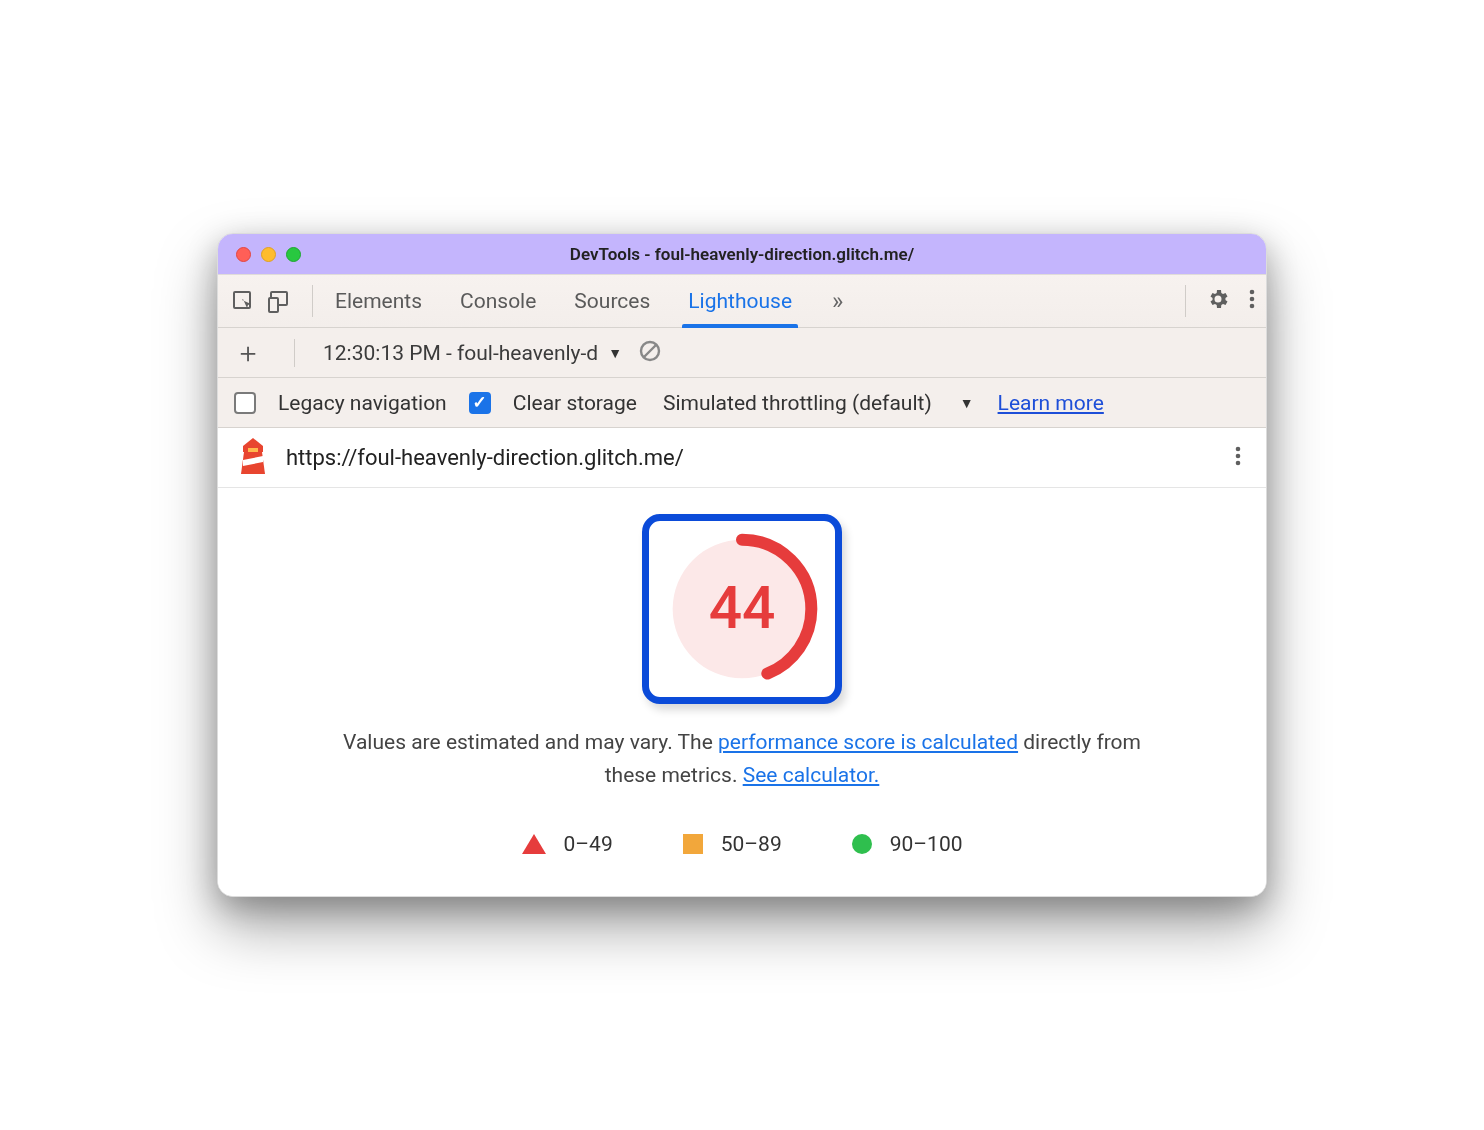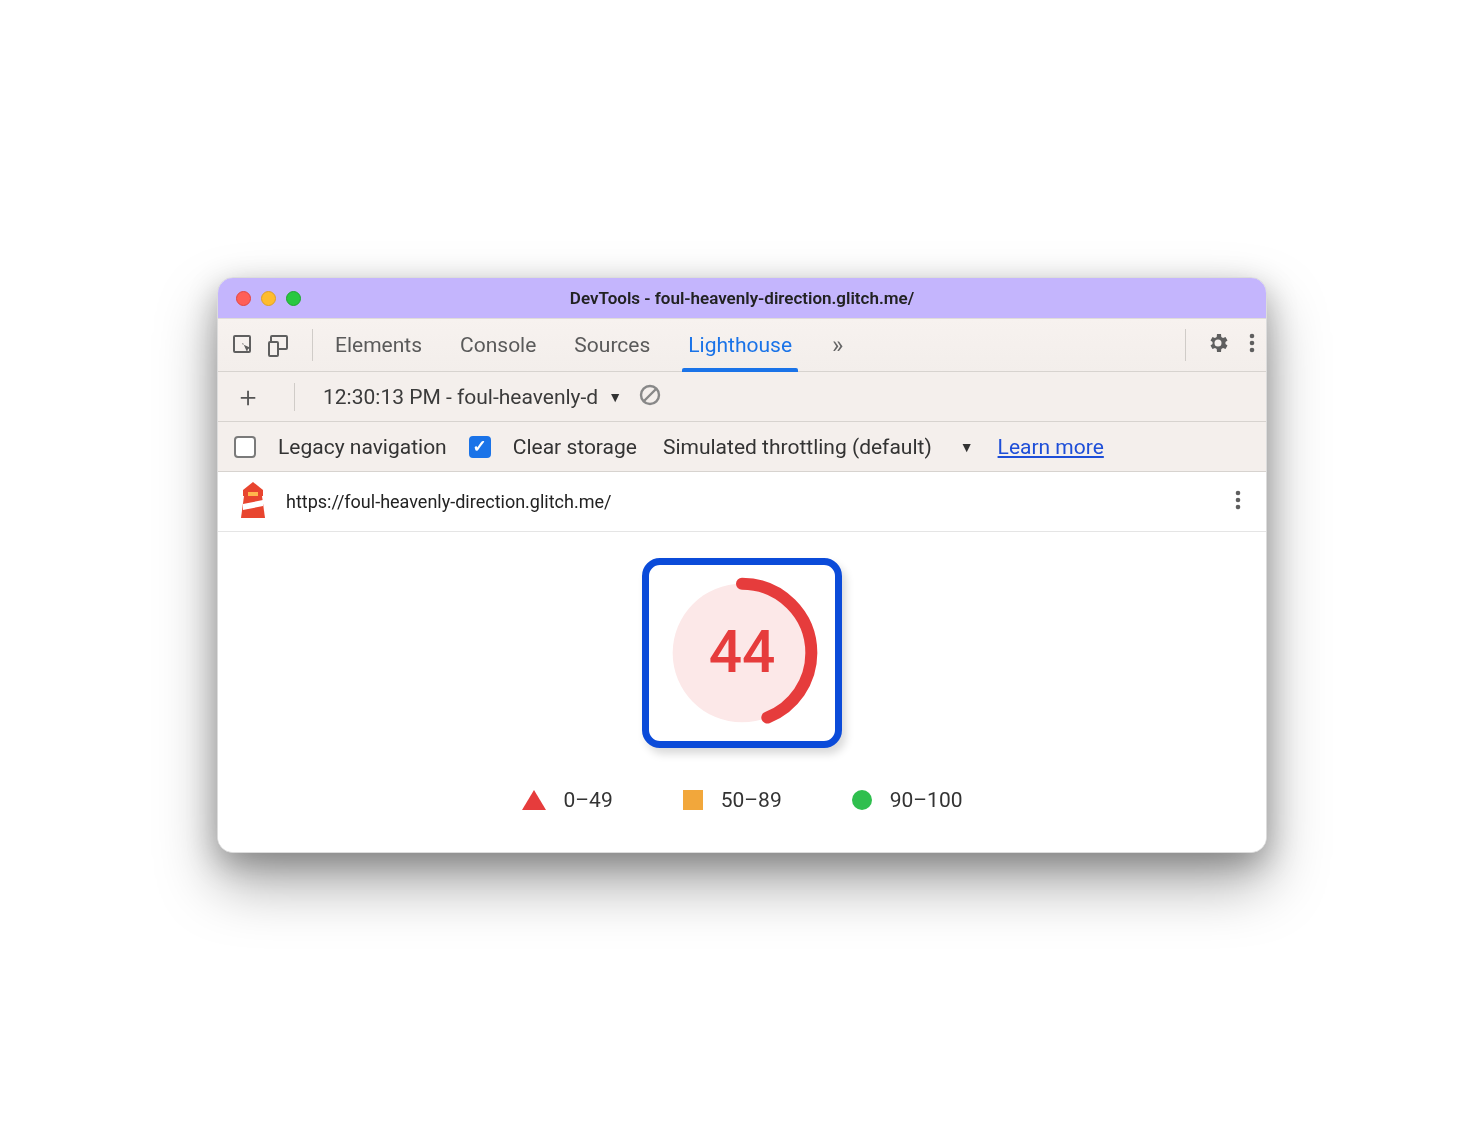--- a/index.html
+++ b/index.html
@@ -135,21 +135,21 @@
   .learn-more{
     text-decoration:underline;color:#1d4ed8;cursor:pointer;margin-left:2px;
   }
   
   .urlbar{
     display:flex;align-items:center;
     height:60px;border-bottom:1px solid #e5e5e5;
     padding:0 20px;gap:18px;background:#fff;
   }
   .lh-logo{flex-shrink:0;}
-  .url-text{font-size:18px;color:#222;flex:1;}
+  .url-text{font-size:22px;color:#222;flex:1;}
   .kebab2{color:#5f5f5f;cursor:pointer;margin-right:4px;}
   
   .content{
     padding: 20px 16px 40px;
     text-align:center;background:#fff;
   }
   .gauge-box{
     width:200px;height:190px;
     border:7px solid #0b4bd9;
     border-radius:18px;
@@ -275,20 +275,23 @@
   </div>
 
   <div class="content">
     <div class="gauge-box">
       <svg class="gauge-svg" viewBox="0 0 120 120">
         <circle cx="60" cy="60" r="52" id="gauge-bg" fill="#fce8e8"></circle>
         <circle cx="60" cy="60" r="52" fill="none" id="gauge-arc" stroke="#e63c3c" stroke-width="9" stroke-linecap="round" stroke-dasharray="326.7" stroke-dashoffset="183.0" transform="rotate(-90 60 60)"></circle>
         <text x="60" y="74" text-anchor="middle" font-size="44" font-weight="500" id="gauge-text" fill="#e63c3c">44</text>
       </svg>
     </div>
+    <div class="desc">
+      <span>Values are estimated and may vary. The </span><a>performance score is calculated</a><span> directly from these metrics. </span><a>See calculator.</a>
+    </div>
     <div class="legend">
       <div class="legend-item">
         <span class="tri"></span>
         <span>0–49</span>
       </div>
       <div class="legend-item">
         <span class="sq"></span>
         <span>50–89</span>
       </div>
       <div class="legend-item">

